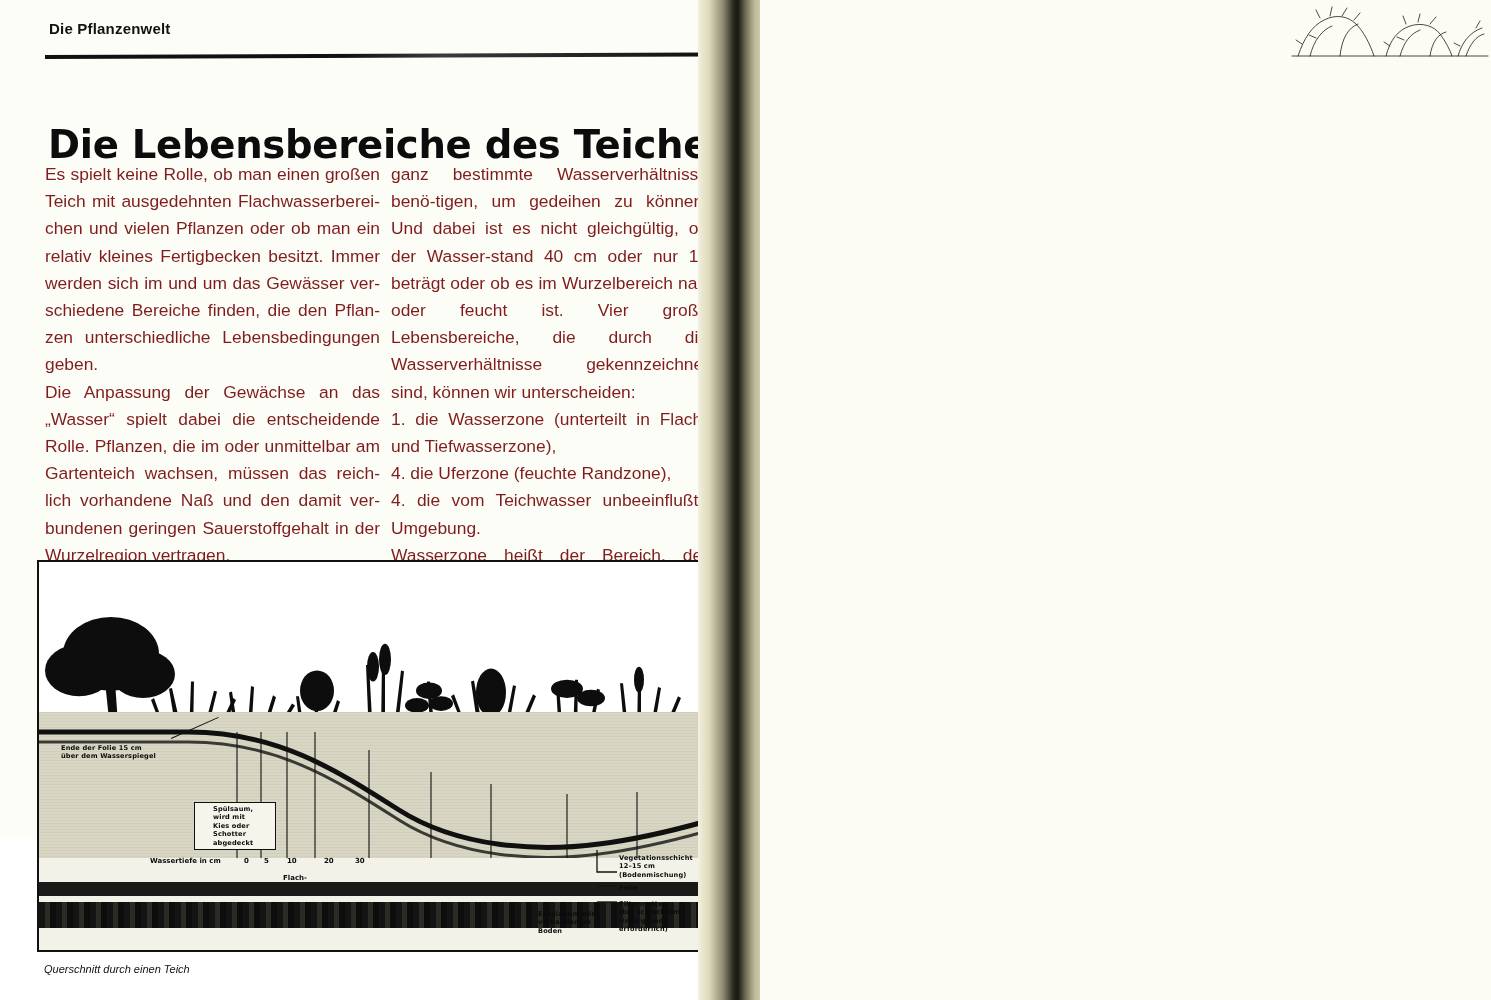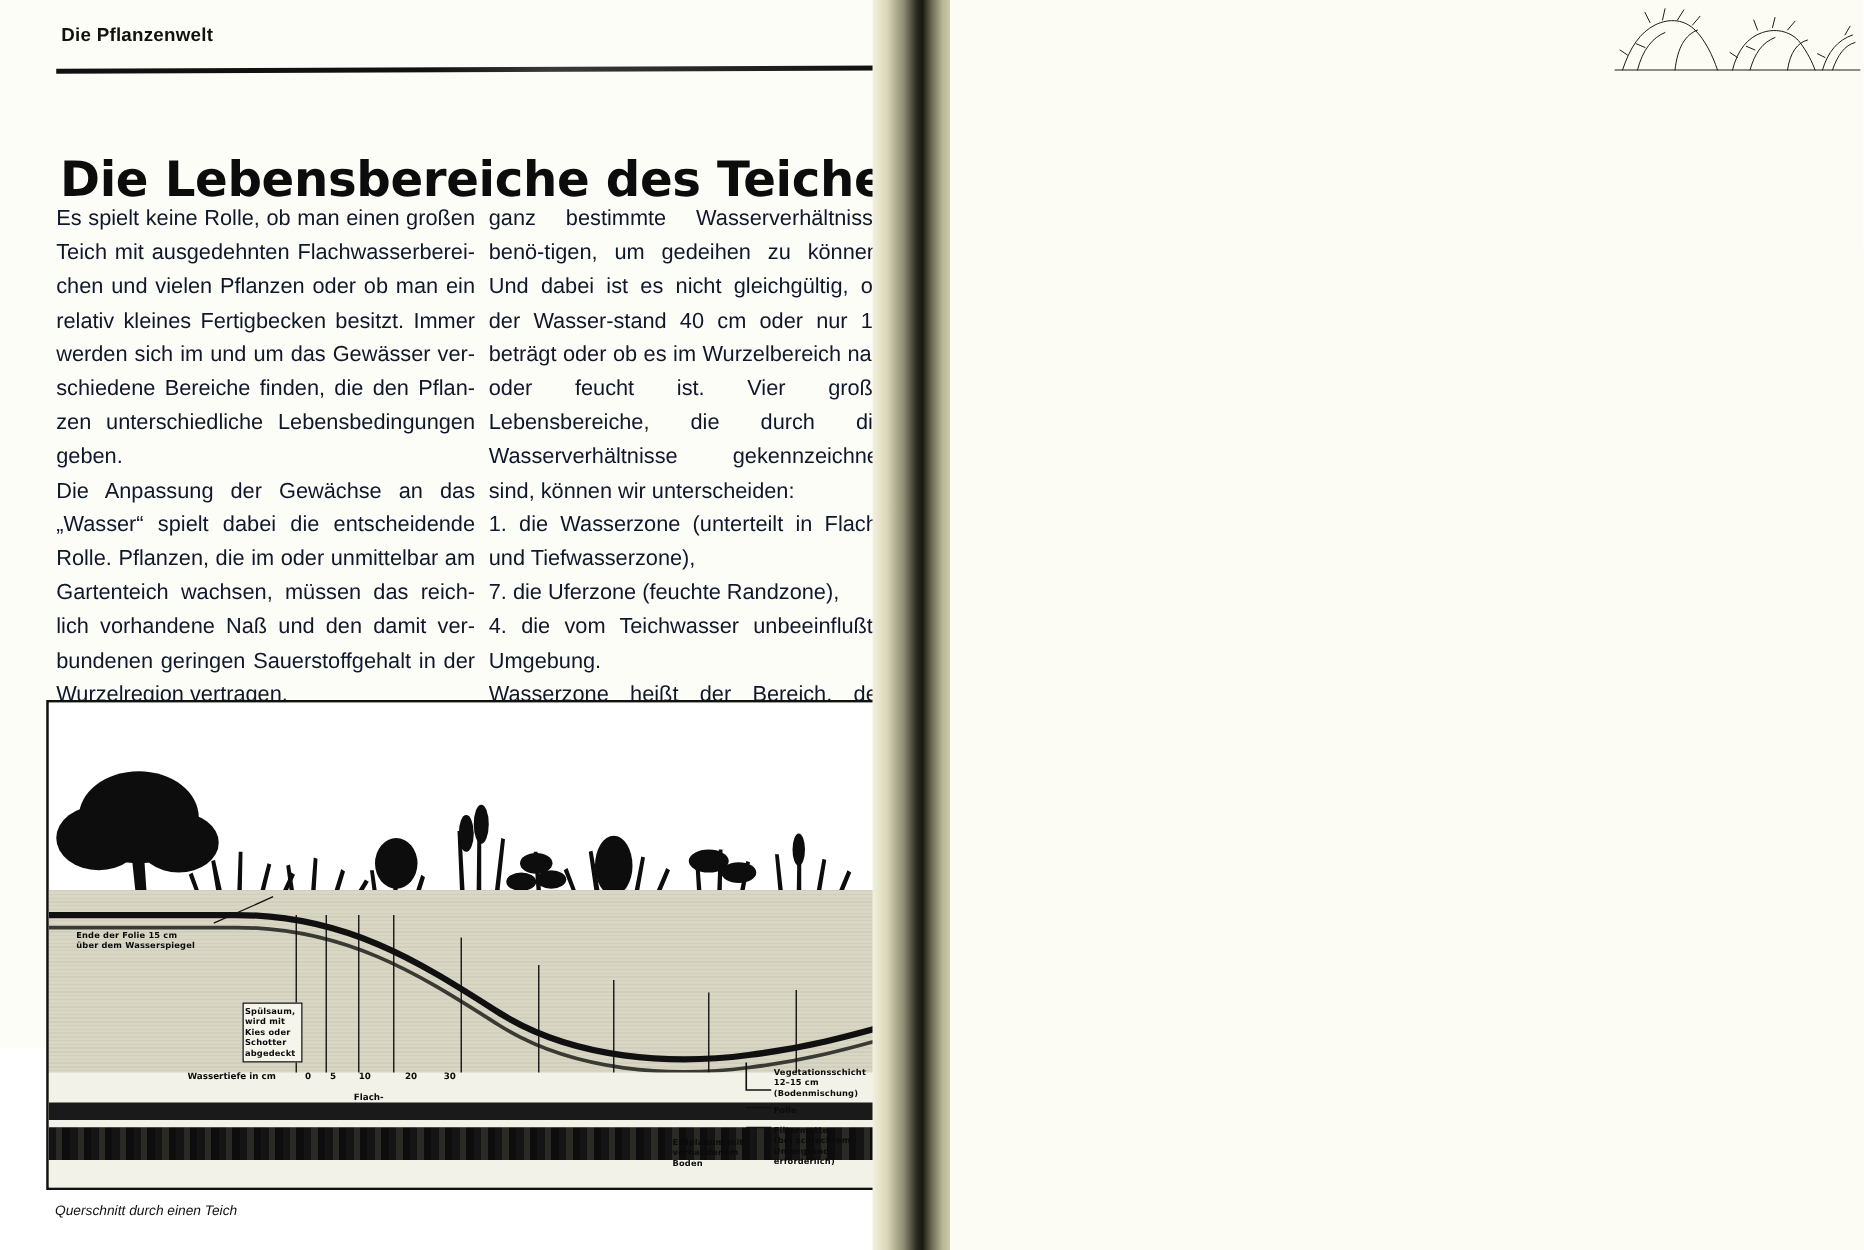--- a/index.html
+++ b/index.html
@@ -50,21 +50,21 @@
     font-family:"DejaVu Sans","Liberation Sans",sans-serif;
     transform:scaleX(.99);
     transform-origin:left center;
   }
 
   
   .col{
     position:absolute;
     font-size:17.4px;
     line-height:27.2px;
-    color:#0f172a;
+    color:#7f1d1d;
     text-align:justify;
     text-justify:inter-word;
     hyphens:manual;
     -webkit-hyphens:manual;
   }
   .col p{margin:0;}
   .col-1{left:45px;top:161px;width:335px;}
   .col-2{left:391px;top:161px;width:317px;}
 
   
@@ -110,21 +110,21 @@
       repeating-linear-gradient(90deg,#141414 0 6px,#2b2b26 6px 11px,#0d0d0d 11px 17px),
       #151515;
   }
   .cf-label{
     position:absolute;
     font-size:6.6px;line-height:8.4px;font-weight:bold;
     font-family:"DejaVu Sans","Liberation Sans",sans-serif;
     color:#0b0b0b;letter-spacing:.15px;
   }
   .cf-label.boxed{
-    border:1px solid #111;background:#f6f5ec;padding:2px 1px;
+    border:1px solid #111;background:#f6f5ec;padding:2px 18px;
   }
   .cf-scalelabel{
     position:absolute;font-size:7px;font-weight:bold;color:#0d0d0d;
     font-family:"DejaVu Sans","Liberation Sans",sans-serif;
     margin-left:16px;
   }
   .cf-leader{position:absolute;background:#111;}
   
   .corner-sketch{
     position:absolute;left:1290px;top:4px;width:200px;height:54px;overflow:hidden;
@@ -145,21 +145,21 @@
 
     <div class="col col-1">
       <p>Es spielt keine Rolle, ob man einen großen Teich mit ausgedehnten Flachwasserberei-chen und vielen Pflanzen oder ob man ein relativ kleines Fertigbecken besitzt. Immer werden sich im und um das Gewässer ver-schiedene Bereiche finden, die den Pflan-zen unterschiedliche Lebensbedingungen geben.</p>
       <p>Die Anpassung der Gewächse an das „Wasser“ spielt dabei die entscheidende Rolle. Pflanzen, die im oder unmittelbar am Gartenteich wachsen, müssen das reich-lich vorhandene Naß und den damit ver-bundenen geringen Sauerstoffgehalt in der Wurzelregion vertragen.</p>
       <p>Oft sind dies ausgemachte Spezialisten, die</p>
     </div>
 
     <div class="col col-2">
       <p>ganz bestimmte Wasserverhältnisse benö-tigen, um gedeihen zu können. Und dabei ist es nicht gleichgültig, ob der Wasser-stand 40 cm oder nur 10 beträgt oder ob es im Wurzelbereich naß oder feucht ist. Vier große Lebensbereiche, die durch die Wasserverhältnisse gekennzeichnet sind, können wir unterscheiden:</p>
       <p>1. die Wasserzone (unterteilt in Flach- und Tiefwasserzone),</p>
-      <p>7. die Uferzone (feuchte Randzone),</p>
+      <p>4. die Uferzone (feuchte Randzone),</p>
       <p>4. die vom Teichwasser unbeeinflußte Umgebung.</p>
       <p>Wasserzone heißt der Bereich, der ständig mindestens 10 cm Tiefe aufweist – aber</p>
     </div>
 
     <div class="cross-figure">
       <div class="cf-sky"></div>
 
       <svg class="cf-veg" viewBox="0 0 672 190" preserveAspectRatio="none">
         <g fill="#0d0d0d">
 

